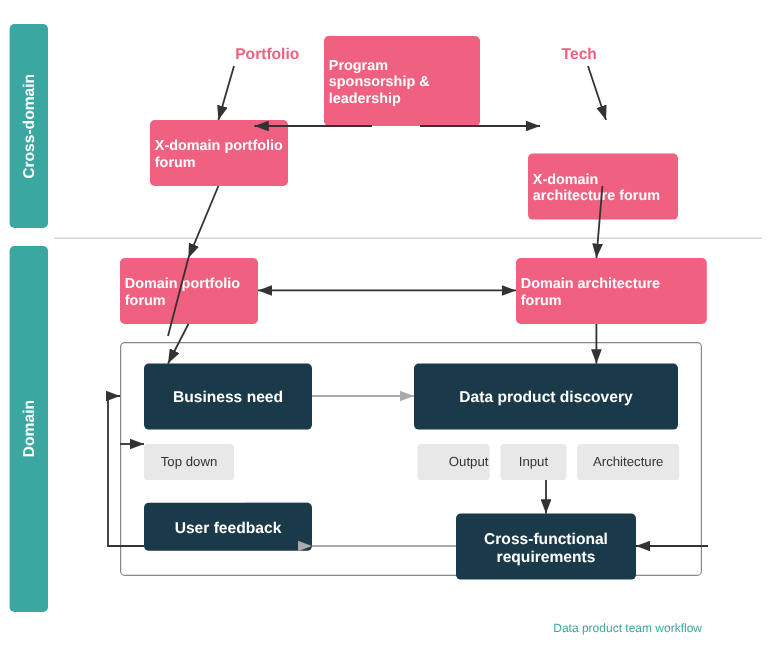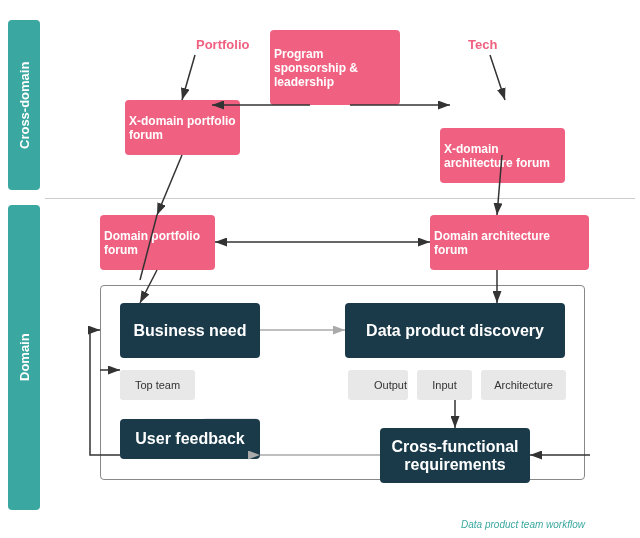--- a/index.html
+++ b/index.html
@@ -62,21 +62,21 @@
       justify-content: center;
       border-radius: 4px;
       padding: 4px;
     }
 
     
     .box-dark-teal {
       position: absolute;
       background: #1a3a4a;
       color: white;
-      font-size: 16px;
+      font-size: 13px;
       font-weight: bold;
       text-align: center;
       display: flex;
       align-items: center;
       justify-content: center;
       border-radius: 4px;
       padding: 4px;
     }
 
     
@@ -124,21 +124,20 @@
       width: 640px;
       height: 538px;
       pointer-events: none;
     }
 
     
     .watermark {
       position: absolute;
       color: #3aa8a0;
       font-size: 10px;
-      font-style: italic;
     }
   </style>
 </head>
 <body>
 
 <div class="diagram-container">
 
   <div class="side-label cross-domain-label">
     <span>Cross-domain</span>
   </div>
@@ -180,21 +179,21 @@
 
   <div class="box-dark-teal" style="left:120px; top:303px; width:140px; height:55px;">
     <span>Business need</span>
   </div>
 
   <div class="box-dark-teal" style="left:345px; top:303px; width:220px; height:55px;">
     <span>Data product discovery</span>
   </div>
 
   <div class="box-sub-light" style="left:120px; top:370px; width:75px; height:30px;">
-    <span>Top team</span>
+    <span>Top down</span>
   </div>
 
   <div class="box-sub-light" style="left:203px; top:370px; width:55px; height:30px;margin-top:48px;">
     <span>Bottom</span>
   </div>
 
   <div class="box-sub-light" style="left:348px; top:370px; width:60px; height:30px;padding-left:28px;">
     <span>Output</span>
   </div>
 

